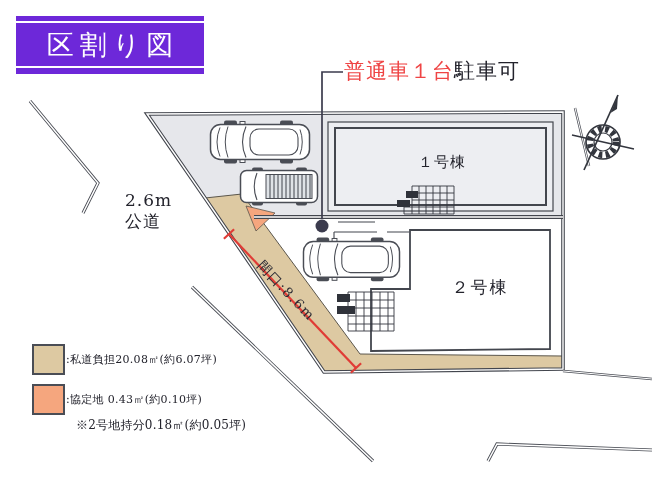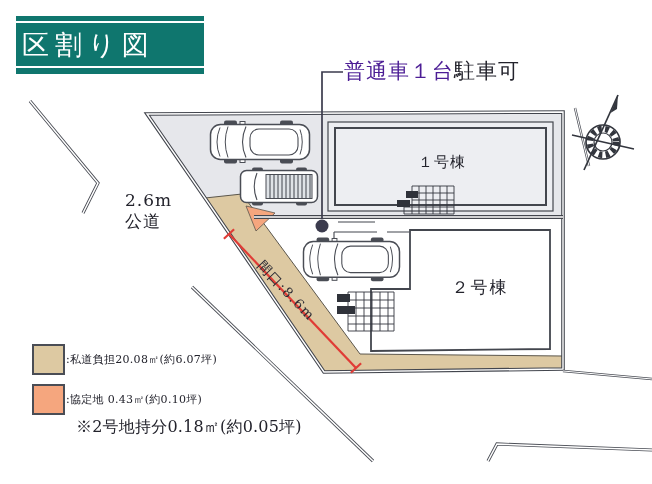--- a/index.html
+++ b/index.html
@@ -6,45 +6,45 @@
   body{
     width:652px;height:484px;position:relative;background:#ffffff;overflow:hidden;
     font-family:"DejaVu Serif","Liberation Serif",serif;color:#23232c;
   }
   #stage{position:absolute;inset:0;}
   svg{position:absolute;left:0;top:0;}
 
   
   .title-box{
     position:absolute;left:16px;top:16px;width:188px;height:58px;
-    background:#0f766e;display:flex;align-items:center;
+    background:#6d28d9;display:flex;align-items:center;justify-content:center;
   }
   .title-box::before{content:"";position:absolute;left:0;right:0;top:5px;border-top:2px solid #ffffff;}
   .title-box::after{content:"";position:absolute;left:0;right:0;bottom:6px;border-bottom:2px solid #ffffff;}
   .title-text{color:#ffffff;font-size:27px;letter-spacing:6px;padding-left:6px;white-space:nowrap;}
 
   
   .annotation{
     position:absolute;left:344px;top:57px;font-size:21px;letter-spacing:1px;white-space:nowrap;
   }
-  .annotation .hl{color:#4c1d95;}
+  .annotation .hl{color:#ef4444;}
 
   
   .road-label{
     position:absolute;left:125px;top:190px;font-size:17px;line-height:1.25;letter-spacing:1px;
   }
 
   
   .legend{position:absolute;left:32px;top:344px;}
   .legend-row{display:flex;align-items:center;margin-bottom:9px;}
   .legend-swatch{width:29px;height:27px;border:2px solid #4a4d55;margin-right:1px;flex:0 0 auto;}
   .legend-swatch.tan{background:#ddc9a2;}
   .legend-swatch.orange{background:#f5a67e;}
   .legend-label{font-size:11px;letter-spacing:0.3px;white-space:nowrap;}
-  .legend-note{font-size:16px;margin:-7px 0 0 44px;letter-spacing:0.2px;white-space:nowrap;}
+  .legend-note{font-size:12px;margin:-7px 0 0 44px;letter-spacing:0.2px;white-space:nowrap;}
 </style>
 </head>
 <body>
 
 <div id="stage">
 
   <svg width="652" height="484" viewBox="0 0 652 484">
     <defs>
       <g id="sedan">
 

